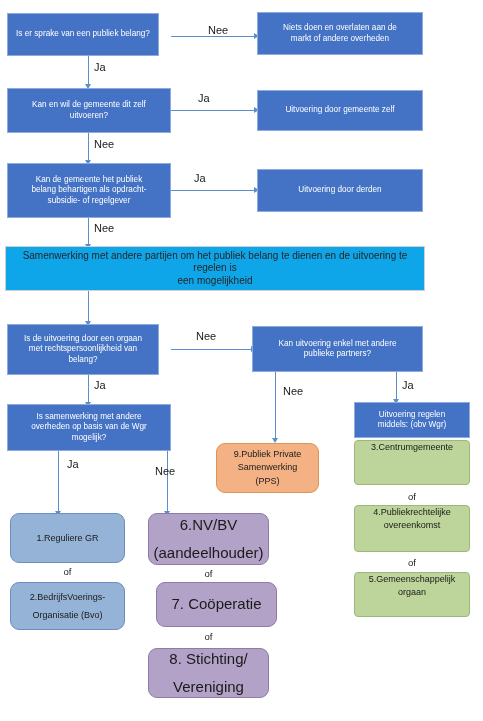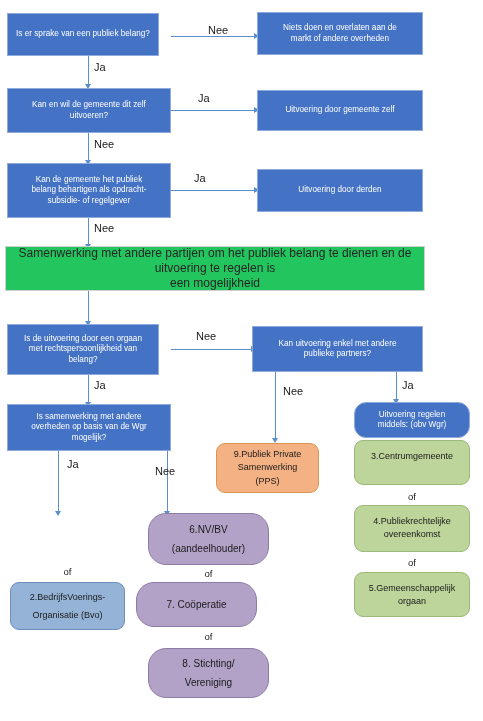--- a/index.html
+++ b/index.html
@@ -27,50 +27,49 @@
     line-height: 1.25;
     white-space: pre-line;
   }
   .node-blue {
     background: #4472C4;
     color: #ffffff;
     border: 1px solid #8FAADC;
     font-size: 8.2px;
   }
   .node-gray {
-    background: #22c55e;
+    background: #0ea5e9;
     color: #262626;
     border: 1px solid #D0D0D0;
-    font-size: 12px;
+    font-size: 10px;
   }
   .node-lightblue {
     background: #95B3D7;
     color: #1a1a1a;
     border: 1px solid #6D8FBE;
     border-radius: 9px;
     font-size: 9px;
     line-height: 2.0;
   }
   .node-purple {
     background: #B3A2C7;
     color: #1a1a1a;
     border: 1px solid #8E7BA6;
-    border-radius: 18px;
-    font-size: 10px;
+    border-radius: 9px;
+    font-size: 15px;
     line-height: 1.9;
   }
   .node-green {
     background: #BDD49A;
     color: #1a1a1a;
     border: 1px solid #9BB97A;
-    border-radius: 9px;
+    border-radius: 4px;
     font-size: 9px;
     line-height: 1.45;
     align-items: flex-start;
-    padding-top: 9px;
   }
   .node-orange {
     background: #F4B183;
     color: #1a1a1a;
     border: 1px solid #D99757;
     border-radius: 9px;
     font-size: 9px;
     line-height: 1.45;
   }
   .edge-label {
@@ -192,35 +191,36 @@
 met  rechtspersoonlijkheid van
 belang?</div>
 
   <div class="node node-blue" style="left:252px; top:326px; width:171px; height:46px;">Kan uitvoering enkel met andere
 publieke partners?</div>
 
   <div class="node node-blue" style="left:7px; top:404px; width:164px; height:47px;">Is samenwerking met andere
 overheden op basis van de Wgr
 mogelijk?</div>
 
-  <div class="node node-blue" style="left:354px; top:402px; width:116px; height:36px;border-radius:12px;">Uitvoering regelen
+  <div class="node node-blue" style="left:354px; top:402px; width:116px; height:36px;">Uitvoering regelen
 middels: (obv Wgr)</div>
 
   <div class="node node-orange" style="left:216px; top:443px; width:103px; height:50px;">9.Publiek Private
 Samenwerking
 (PPS)</div>
 
+  <div class="node node-lightblue" style="left:10px; top:513px; width:115px; height:50px;">1.Reguliere GR</div>
   <div class="of-label" style="left:10px; top:566px; width:115px;">of</div>
   <div class="node node-lightblue" style="left:10px; top:582px; width:115px; height:48px;">2.BedrijfsVoerings-
 Organisatie (Bvo)</div>
 
   <div class="node node-purple" style="left:148px; top:513px; width:121px; height:52px;">6.NV/BV
 (aandeelhouder)</div>
   <div class="of-label" style="left:148px; top:568px; width:121px;">of</div>
-  <div class="node node-purple" style="left:136px; top:582px; width:121px; height:45px;">7. Coöperatie</div>
+  <div class="node node-purple" style="left:156px; top:582px; width:121px; height:45px;">7. Coöperatie</div>
   <div class="of-label" style="left:148px; top:631px; width:121px;">of</div>
   <div class="node node-purple" style="left:148px; top:648px; width:121px; height:50px;">8. Stichting/
 Vereniging</div>
 
   <div class="node node-green" style="left:354px; top:440px; width:116px; height:45px;">3.Centrumgemeente</div>
   <div class="of-label" style="left:354px; top:491px; width:116px;">of</div>
   <div class="node node-green" style="left:354px; top:505px; width:116px; height:47px;">4.Publiekrechtelijke
 overeenkomst</div>
   <div class="of-label" style="left:354px; top:557px; width:116px;">of</div>
   <div class="node node-green" style="left:354px; top:572px; width:116px; height:45px;">5.Gemeenschappelijk

